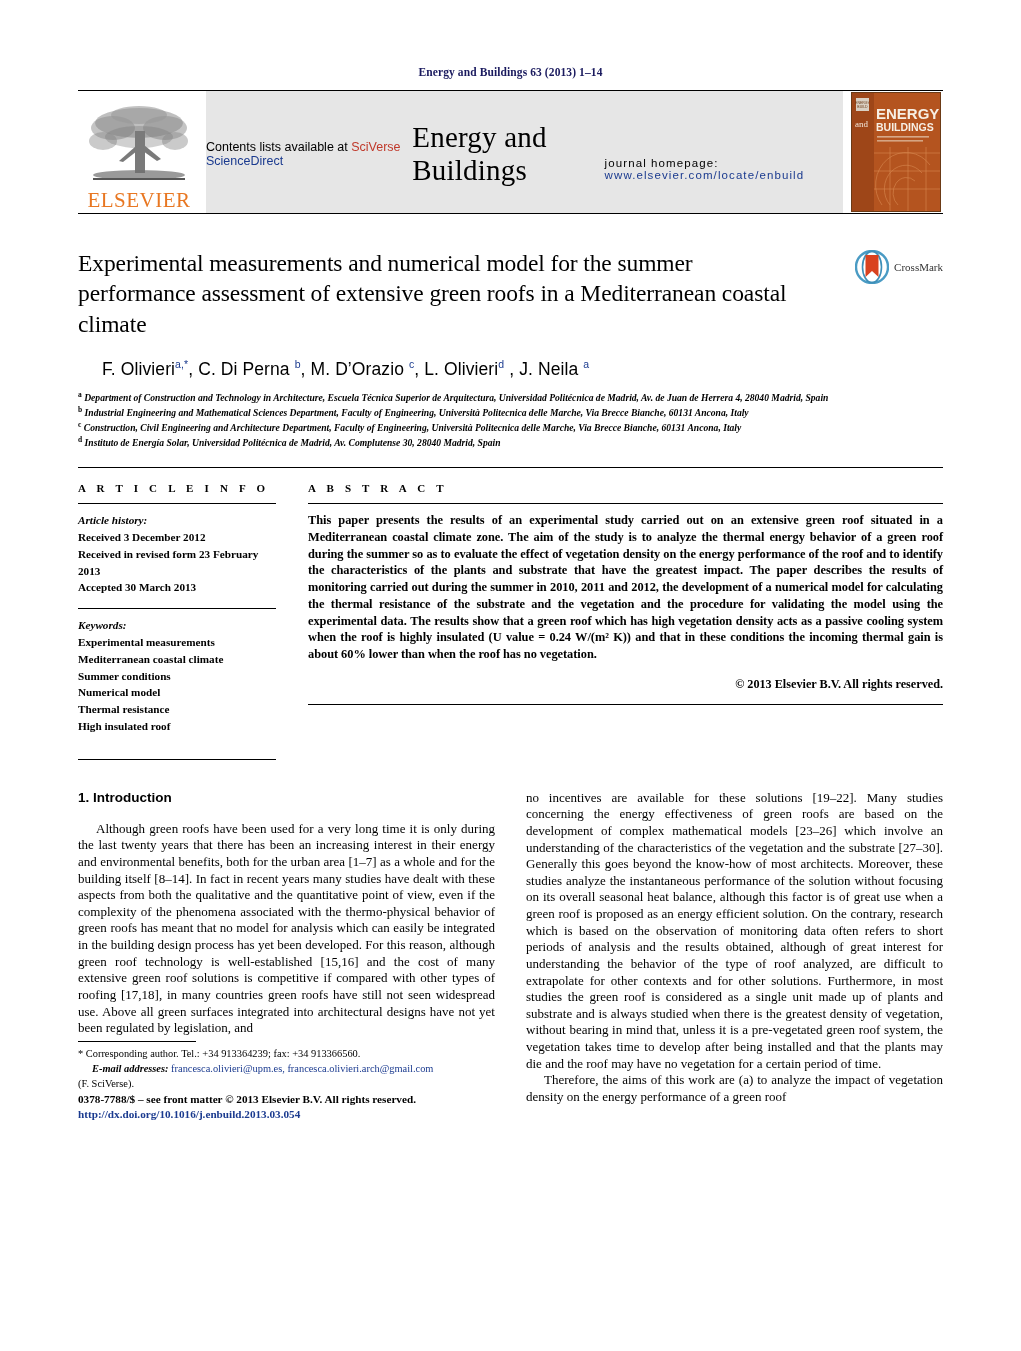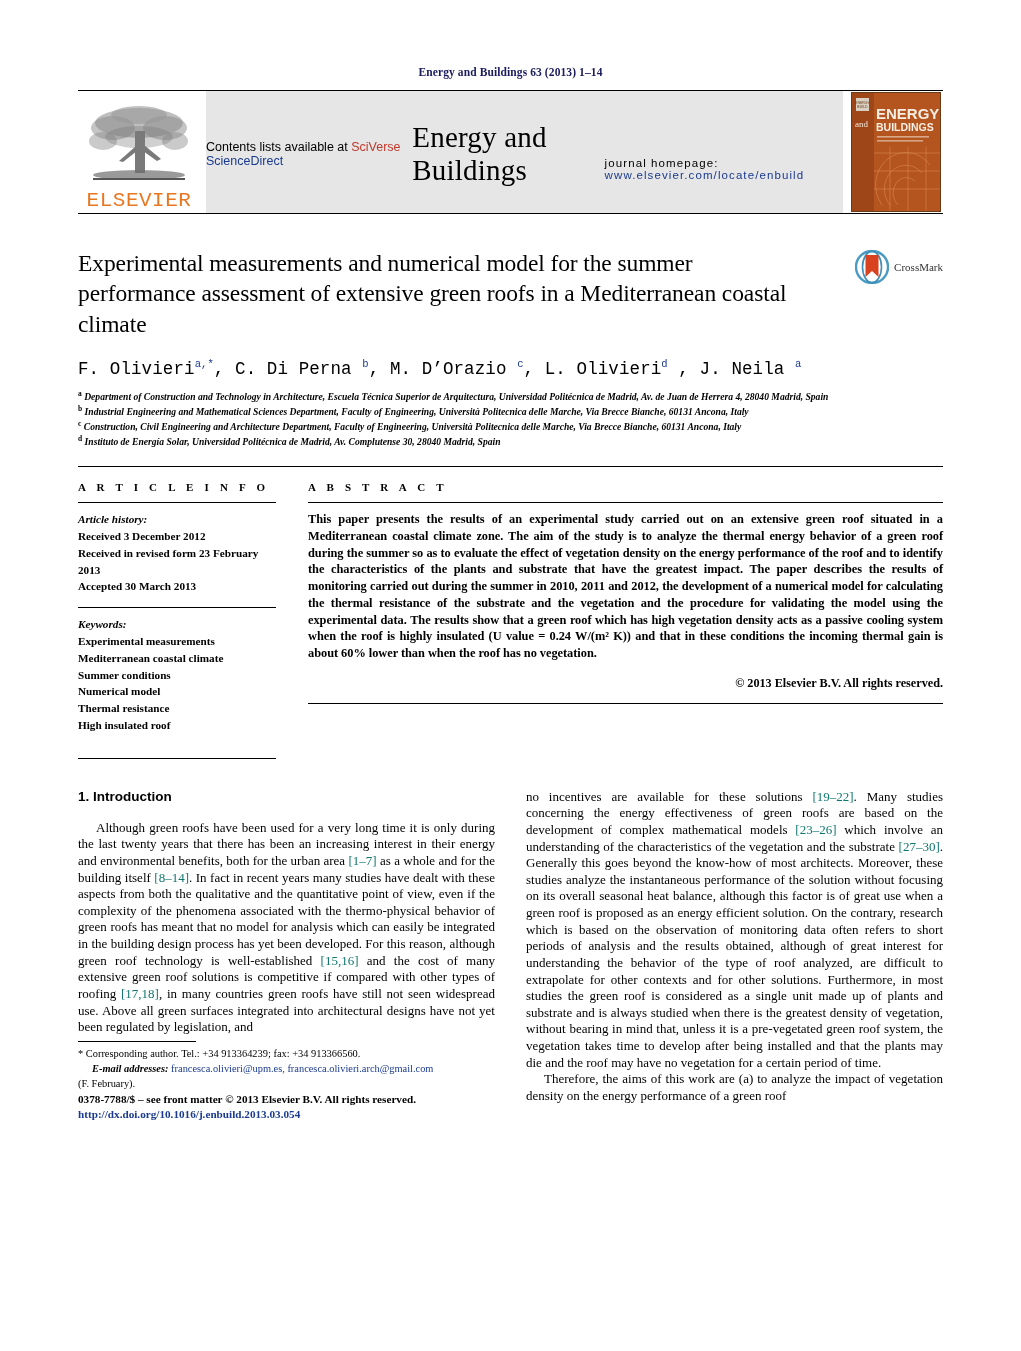--- a/index.html
+++ b/index.html
@@ -49,21 +49,21 @@
     width: 122px;
     flex: 0 0 122px;
     display: flex;
     flex-direction: column;
     align-items: center;
     justify-content: flex-end;
     padding-bottom: 2px;
   }
   .tree-svg { display:block; }
   .elsevier-word {
-    font-family: Liberation Mono, monospace;
+    font-family: Liberation Serif, serif;
     font-size: 21px;
     letter-spacing: 0.5px;
     color: #E87722;
     font-weight: 400;
     line-height: 1;
     margin-top: 1px;
   }
   .center-cell {
     flex: 1 1 auto;
     background: #e6e6e6;
@@ -146,24 +146,25 @@
     padding-top: 2px;
   }
   .cm-inner { display:flex; align-items:center; gap:5px; }
   .cm-label {
     font-family: "Liberation Serif", serif;
     font-size: 11px;
     color: #333;
   }
 
   .authors {
-    font-family: Liberation Mono, monospace;
+    font-family: Liberation Sans, sans-serif;
     font-size: 17.5px;
     margin-top: 19px;
     letter-spacing: 0.1px;
+    margin-left: 24px;
   }
   .authors sup { font-size: 10.5px; color:#1a3a8f; }
   .authors .star { color:#1a3a8f; }
 
   .affils {
     margin-top: 10px;
     font-family: "Liberation Serif", serif;
     font-style: italic;
     font-weight: bold;
     font-size: 9.6px;
@@ -245,21 +246,21 @@
   p.body-p {
     font-family: "Liberation Serif", serif;
     font-size: 13px;
     line-height: 1.28;
     text-align: justify;
     margin: 0;
     text-indent: 18px;
     hyphens: auto;
   }
   p.body-p.noindent { text-indent: 0; }
-  .ref { color: #0f766e; }
+  .ref { color: #000000; }
 
   
   .footnote-wrap {
     position: absolute;
     left: 78px;
     bottom: 74px;
     width: 418px;
   }
   .fn-rule {
     border-top: 1px solid #000;
@@ -427,21 +428,21 @@
       <p class="body-p">Therefore, the aims of this work are (a) to analyze the impact of vegetation density on the energy performance of a green roof</p>
     </div>
   </div>
 
   <div class="footnote-wrap">
     <div class="fn-rule"></div>
     <p class="fn-text">
       <span>* Corresponding author. Tel.: +34 913364239; fax: +34 913366560.</span><br>
       <span style="display:inline-block;width:14px"></span><span class="it">E-mail addresses:</span>
       <span class="fn-mail">francesca.olivieri@upm.es, francesca.olivieri.arch@gmail.com</span><br>
-      <span>(F. February).</span>
+      <span>(F. SciVerse).</span>
     </p>
     <div class="issn-block">
       <div>0378-7788/$ – see front matter © 2013 Elsevier B.V. All rights reserved.</div>
       <div class="doi-link">http://dx.doi.org/10.1016/j.enbuild.2013.03.054</div>
     </div>
   </div>
 
 </div>
 
 </body></html>

